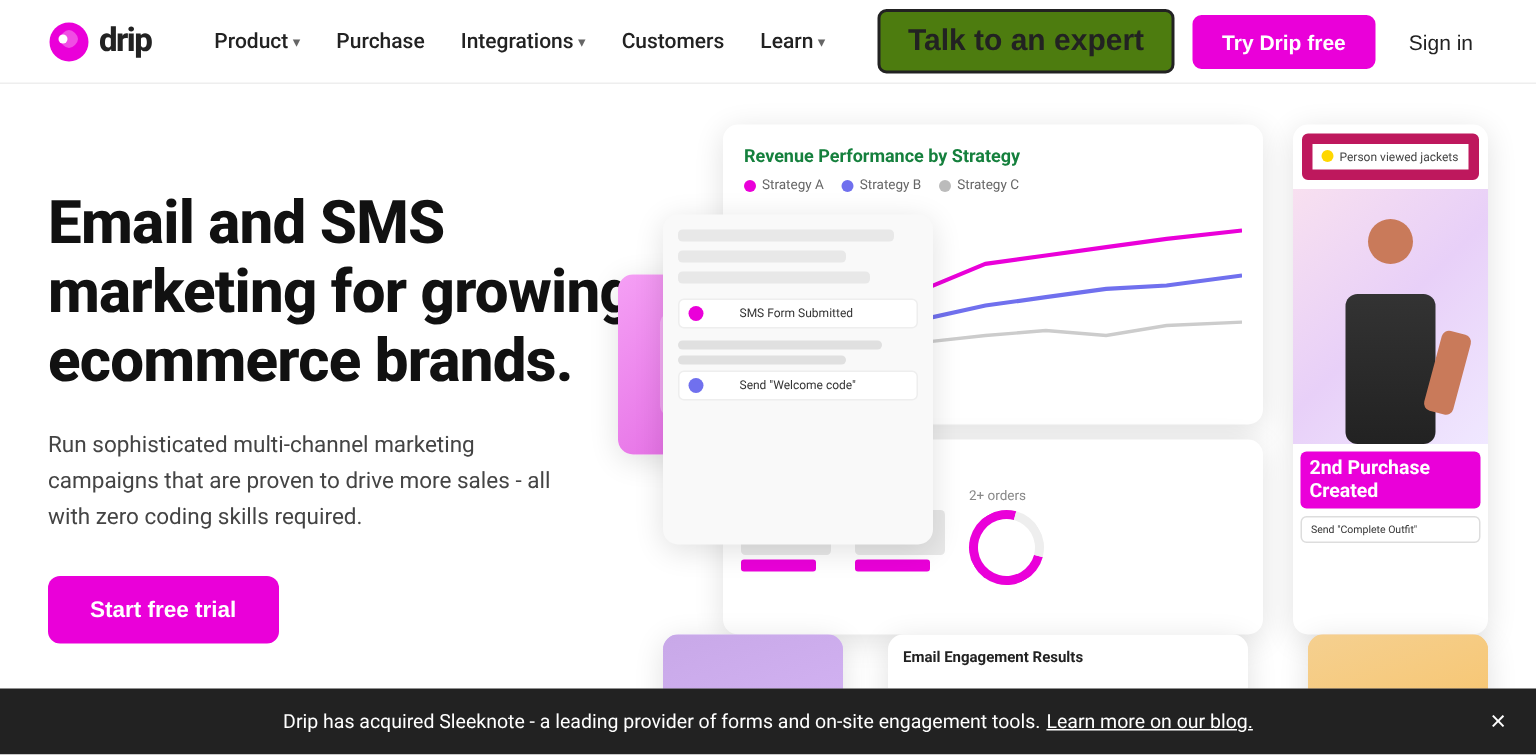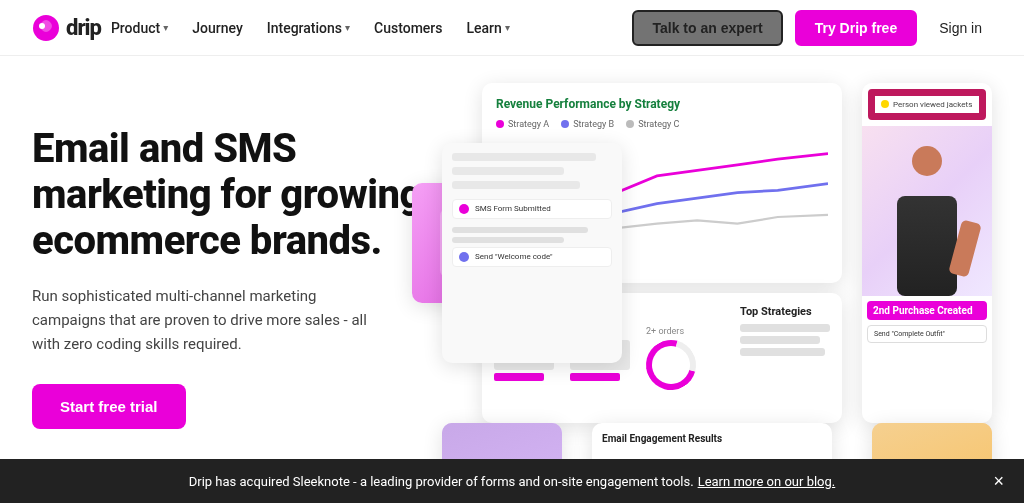--- a/index.html
+++ b/index.html
@@ -3,32 +3,32 @@
   <meta charset="utf-8">
   <style>
     * { margin: 0; padding: 0; box-sizing: border-box; }
     body { font-family: -apple-system, BlinkMacSystemFont, 'Segoe UI', Roboto, sans-serif; background: #fff; width: 1024px; height: 503px; overflow: hidden; position: relative; }
 
     
     nav {
       display: flex; align-items: center; padding: 0 32px; height: 56px;
       border-bottom: 1px solid #eee; position: relative; z-index: 10; background: #fff;
     }
-    .nav-logo { display: flex; align-items: center; gap: 6px; }
+    .nav-logo { display: flex; align-items: center; gap: 6px; margin-right: 32px; }
     .nav-logo-icon { width: 28px; height: 28px; }
     .nav-items { display: flex; align-items: center; gap: 4px; flex: 1; }
     .nav-item {
       padding: 6px 10px; font-size: 14px; font-weight: 500; color: #222;
       cursor: pointer; display: flex; align-items: center; gap: 3px; white-space: nowrap;
     }
     .nav-item .chevron { font-size: 10px; color: #666; }
     .nav-actions { display: flex; align-items: center; gap: 12px; }
     .btn-talk {
       padding: 8px 18px; border: 2px solid #222; border-radius: 6px;
-      font-size: 14px; font-weight: 600; cursor: pointer; background: #737373; color: #222;
+      font-size: 20px; font-weight: 600; cursor: pointer; background: #4d7c0f; color: #222;
     }
     .btn-try {
       padding: 8px 18px; border: 2px solid #ea00d9; border-radius: 6px;
       font-size: 14px; font-weight: 600; cursor: pointer; background: #ea00d9; color: #fff;
     }
     .btn-signin {
       padding: 8px 10px; font-size: 14px; font-weight: 500; color: #222;
       cursor: pointer; background: none; border: none;
     }
 
@@ -76,33 +76,33 @@
     .card-journey {
       top: 210px; left: 30px; width: 360px; height: 130px; padding: 12px;
     }
     .card-journey-title { font-size: 11px; font-weight: 700; color: #222; margin-bottom: 8px; }
 
     
     .card-auto {
       top: 60px; left: -10px; width: 180px; height: 220px; padding: 10px;
       background: #f9f9f9;
     }
-    .auto-row { display: flex; align-items: center; gap: 6px; margin-bottom: 8px; padding: 4px 6px; background: #fff; border-radius: 4px; border: 1px solid #eee; }
+    .auto-row { display: flex; align-items: center; gap: 24px; margin-bottom: 8px; padding: 4px 6px; background: #fff; border-radius: 4px; border: 1px solid #eee; }
     .auto-icon { width: 10px; height: 10px; border-radius: 50%; }
     .auto-text { font-size: 8px; color: #333; }
 
     
     .card-fb {
       top: 0; right: 0; width: 130px; height: 340px; padding: 0; overflow: hidden;
     }
     .fb-header { background: #1877f2; color: #fff; font-size: 10px; font-weight: 700; padding: 5px 8px; }
     .fb-person-tag { background: #fff; border: 7px solid #be185d; border-radius: 4px; margin: 6px; padding: 4px 6px; font-size: 8px; color: #444; display: flex; align-items: center; gap: 4px; }
     .fb-person-dot { width: 8px; height: 8px; border-radius: 50%; background: #ffd700; }
     .fb-img-area { width: 100%; height: 170px; background: linear-gradient(135deg, #f8e0f0 0%, #e8d0f8 50%, #f0e8ff 100%); position: relative; overflow: hidden; display: flex; align-items: flex-end; justify-content: center; }
-    .fb-badge { margin: 5px; padding: 4px 6px; background: #ea00d9; color: #fff; border-radius: 4px; font-size: 10px; font-weight: 700; }
+    .fb-badge { margin: 5px; padding: 4px 6px; background: #ea00d9; color: #fff; border-radius: 4px; font-size: 13px; font-weight: 700; }
     .fb-badge2 { margin: 4px 5px; padding: 4px 6px; background: #fff; border: 1px solid #ddd; border-radius: 4px; font-size: 7px; color: #333; }
 
     
     .card-email {
       top: 340px; left: 140px; width: 240px; height: 100px; padding: 10px;
     }
     .card-email-title { font-size: 10px; font-weight: 700; color: #222; margin-bottom: 6px; }
 
     
     .card-phone {
@@ -149,21 +149,21 @@
       <circle cx="10" cy="12" r="3" fill="white"></circle>
     </svg>
     <span style="font-size:22px; font-weight:800; color:#222; letter-spacing:-1px;">drip</span>
   </div>
   <div class="nav-items">
     <div class="nav-item">
       <span>Product</span>
       <span class="chevron">▾</span>
     </div>
     <div class="nav-item">
-      <span>Journey</span>
+      <span>Purchase</span>
     </div>
     <div class="nav-item">
       <span>Integrations</span>
       <span class="chevron">▾</span>
     </div>
     <div class="nav-item">
       <span>Customers</span>
     </div>
     <div class="nav-item">
       <span>Learn</span>
@@ -234,26 +234,20 @@
               <div style="font-size:9px;color:#888;">1 order</div>
               <div style="height:30px;width:60px;background:#e8e8e8;border-radius:3px;margin-top:4px;"></div>
               <div style="height:8px;width:50px;background:#ea00d9;border-radius:2px;margin-top:3px;"></div>
             </div>
             <div>
               <div style="font-size:9px;color:#888;">2+ orders</div>
               <div style="width:50px;height:50px;border-radius:50%;border:6px solid #ea00d9;border-right-color:#eee;margin-top:4px;transform:rotate(-30deg);"></div>
             </div>
           </div>
         </div>
-        <div style="margin-left:10px;">
-          <div style="font-size:11px;font-weight:700;color:#222;margin-bottom:6px;">Top Strategies</div>
-          <div style="height:8px;background:#e0e0e0;border-radius:3px;width:90px;margin-bottom:4px;"></div>
-          <div style="height:8px;background:#e0e0e0;border-radius:3px;width:80px;margin-bottom:4px;"></div>
-          <div style="height:8px;background:#e0e0e0;border-radius:3px;width:85px;"></div>
-        </div>
       </div>
     </div>
 
     <div class="card card-auto">
       <div style="height:8px;background:#e8e8e8;border-radius:3px;margin-bottom:6px;width:90%;"></div>
       <div style="height:8px;background:#e8e8e8;border-radius:3px;margin-bottom:6px;width:70%;"></div>
       <div style="height:8px;background:#e8e8e8;border-radius:3px;margin-bottom:10px;width:80%;"></div>
       <div class="auto-row">
         <span class="auto-icon" style="background:#ea00d9;"></span>
         <span class="auto-text">SMS Form Submitted</span>

